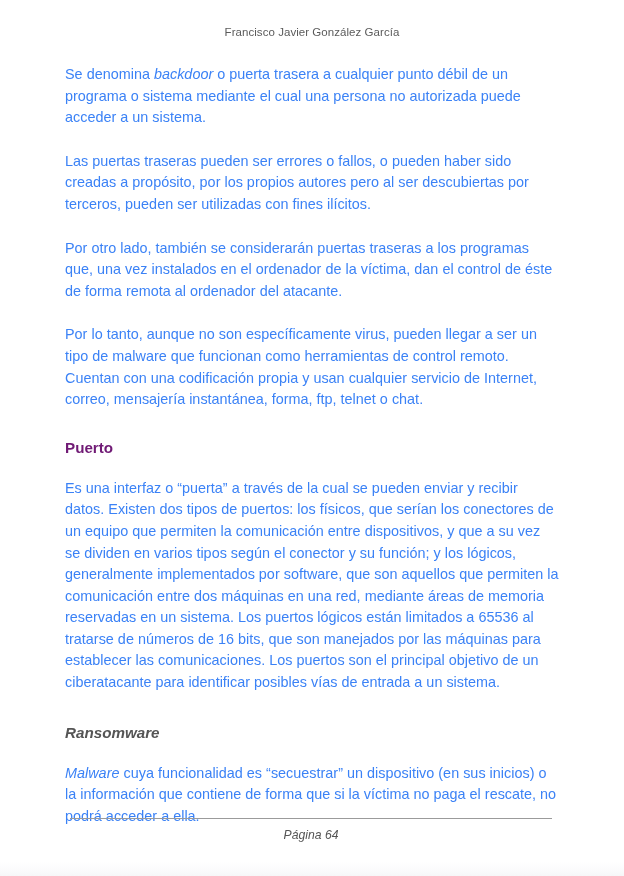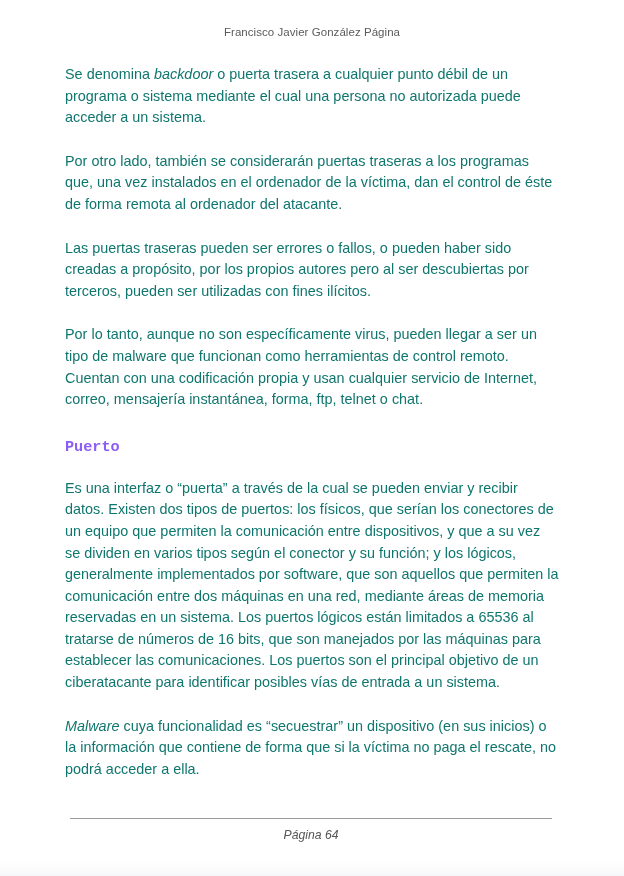--- a/index.html
+++ b/index.html
@@ -52,38 +52,37 @@
     position: absolute;
     left: 65px;
     top: 64px;
     width: 494px;
   }
 
   p.body-text {
     margin: 0 0 22px 0;
     font-size: 14.4px;
     line-height: 21.6px;
-    color: #0f766e;
+    color: #3b82f6;
     text-align: left;
     letter-spacing: 0.01px;
   }
 
   p.body-text:last-child {
     margin-bottom: 16px;
   }
 
   h2.heading-bold {
     margin: 0 0 20px 0;
     padding-top: 4px;
     font-size: 15.2px;
     line-height: 21px;
     font-weight: bold;
     font-style: normal;
-    color: #8b5cf6;
-    font-family: Liberation Mono, monospace;
+    color: #701a75;
   }
 
   h2.heading-bold-italic {
     margin: 0 0 20px 0;
     padding-top: 6px;
     font-size: 15.2px;
     line-height: 21px;
     font-weight: bold;
     font-style: italic;
     color: #555555;
@@ -115,36 +114,37 @@
     line-height: 15px;
     font-style: italic;
     color: #555555;
   }
 </style>
 </head>
 <body>
 
 <div class="page">
 
-  <div class="running-head">Francisco Javier González Página</div>
+  <div class="running-head">Francisco Javier González García</div>
 
   <div class="content">
 
     <p class="body-text"><span>Se denomina </span><em class="term">backdoor</em><span> o puerta trasera a cualquier punto débil de un programa o sistema mediante el cual una persona no autorizada puede acceder a un sistema.</span></p>
 
+    <p class="body-text">Las puertas traseras pueden ser errores o fallos, o pueden haber sido creadas a propósito, por los propios autores pero al ser descubiertas por terceros, pueden ser utilizadas con fines ilícitos.</p>
+
     <p class="body-text">Por otro lado, también se considerarán puertas traseras a los programas que, una vez instalados en el ordenador de la víctima, dan el control de éste de forma remota al ordenador del atacante.</p>
-
-    <p class="body-text">Las puertas traseras pueden ser errores o fallos, o pueden haber sido creadas a propósito, por los propios autores pero al ser descubiertas por terceros, pueden ser utilizadas con fines ilícitos.</p>
 
     <p class="body-text">Por lo tanto, aunque no son específicamente virus, pueden llegar a ser un tipo de malware que funcionan como herramientas de control remoto. Cuentan con una codificación propia y usan cualquier servicio de Internet, correo, mensajería instantánea, forma, ftp, telnet o chat.</p>
 
     <h2 class="heading-bold">Puerto</h2>
 
     <p class="body-text">Es una interfaz o “puerta” a través de la cual se pueden enviar y recibir datos. Existen dos tipos de puertos: los físicos, que serían los conectores de un equipo que permiten la comunicación entre dispositivos, y que a su vez se dividen en varios tipos según el conector y su función; y los lógicos, generalmente implementados por software, que son aquellos que permiten la comunicación entre dos máquinas en una red, mediante áreas de memoria reservadas en un sistema. Los puertos lógicos están limitados a 65536 al tratarse de números de 16 bits, que son manejados por las máquinas para establecer las comunicaciones. Los puertos son el principal objetivo de un ciberatacante para identificar posibles vías de entrada a un sistema.</p>
 
+    <h2 class="heading-bold-italic">Ransomware</h2>
 
     <p class="body-text"><em class="term">Malware</em><span> cuya funcionalidad es “secuestrar” un dispositivo (en sus inicios) o la información que contiene de forma que si la víctima no paga el rescate, no podrá acceder a ella.</span></p>
 
   </div>
 
   <div class="footer">
     <hr class="footer-rule">
     <div class="footer-page">Página 64</div>
   </div>
 

